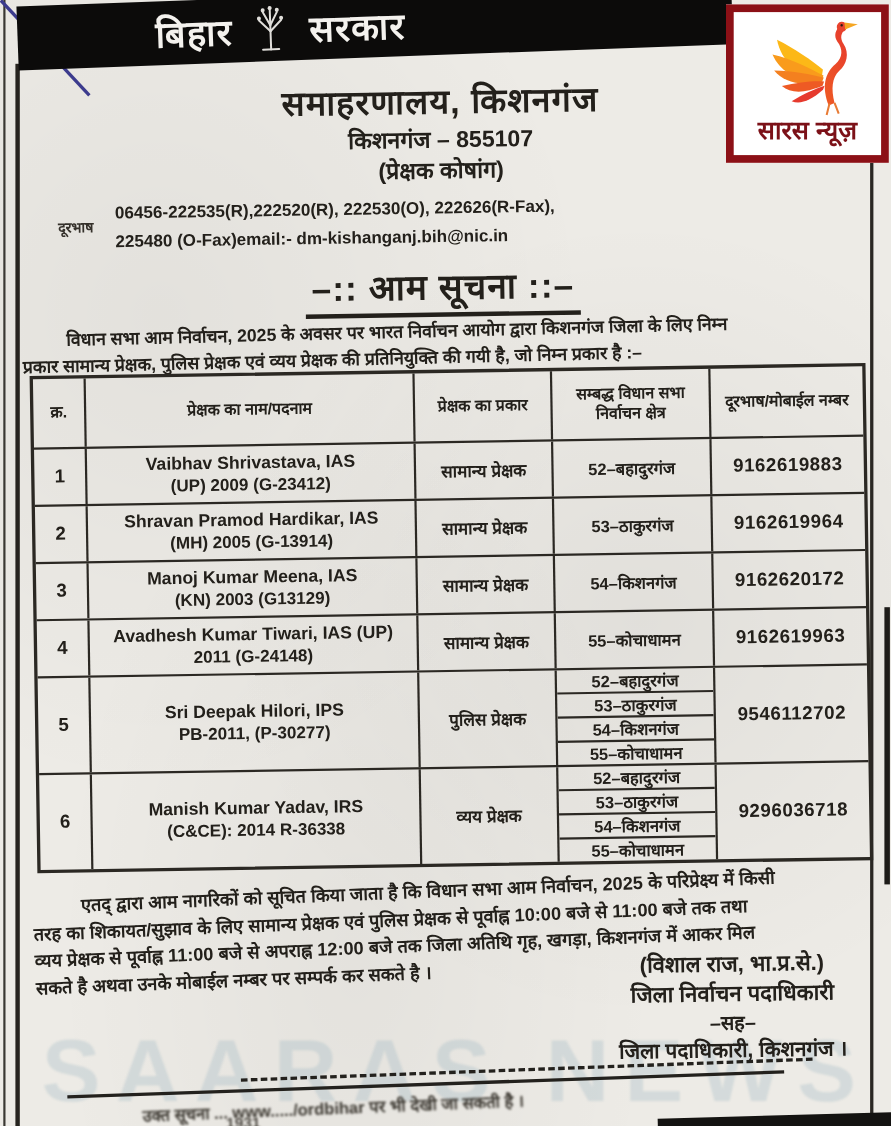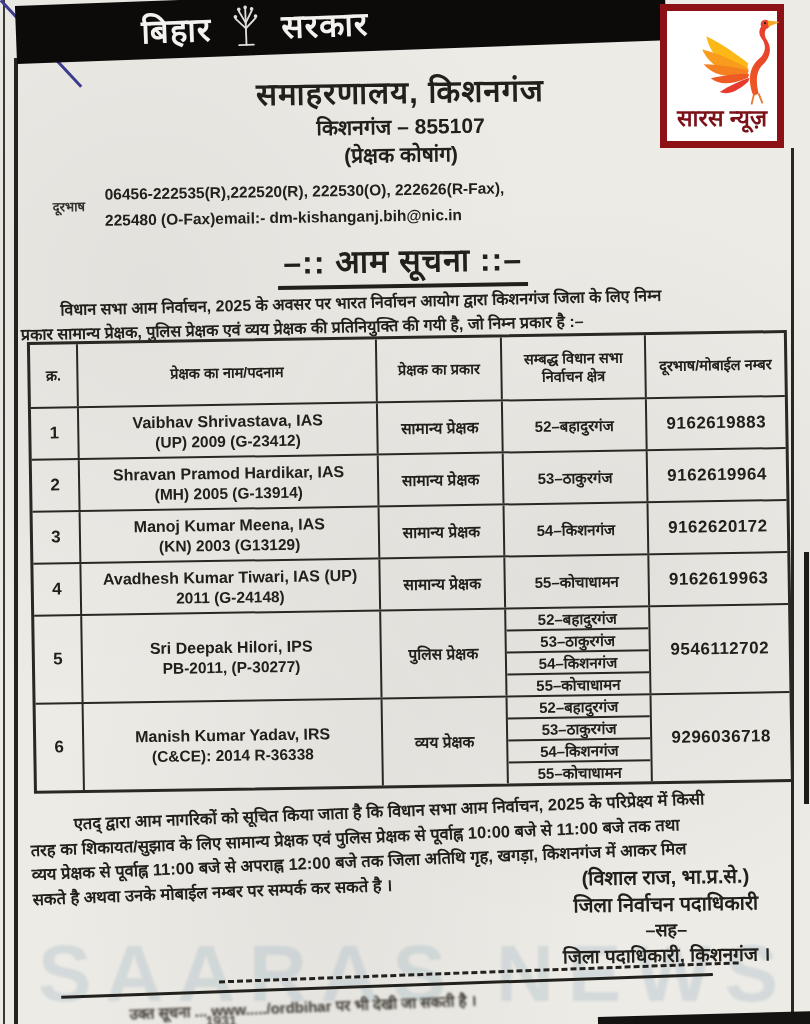--- a/index.html
+++ b/index.html
@@ -30,21 +30,21 @@
     position:absolute;left:16px;top:6px;width:650px;height:58px;background:#0c0b0a;
     transform:rotate(-2.1deg);transform-origin:left center;
     display:flex;align-items:center;justify-content:center;
   }
   .banner-inner{display:flex;align-items:center;gap:16px;transform:translateX(-86px);}
   .banner-word{color:#f4f2ee;font-size:33px;font-weight:700;letter-spacing:1px;}
   .emblem{width:38px;height:44px;opacity:.92;}
 
   
   .logo{
-    position:absolute;left:660px;top:4px;width:124px;height:144px;
+    position:absolute;left:660px;top:4px;width:148px;height:144px;
     background:#ffffff;border:7px solid #8c1016;box-sizing:border-box;
     display:flex;flex-direction:column;align-items:center;justify-content:flex-end;
   }
   .logo-bird{width:92px;height:92px;position:absolute;top:3px;left:26px;}
   .logo-text{color:#7c1118;font-weight:700;font-size:23px;margin-bottom:8px;white-space:nowrap;}
 
   
   .doc{position:absolute;inset:0;transform:rotate(-0.9deg);transform-origin:50% 40%;}
   .ctr{position:absolute;left:0;width:810px;text-align:center;}
   .office-title{top:70px;font-size:31px;font-weight:700;letter-spacing:1px;}

